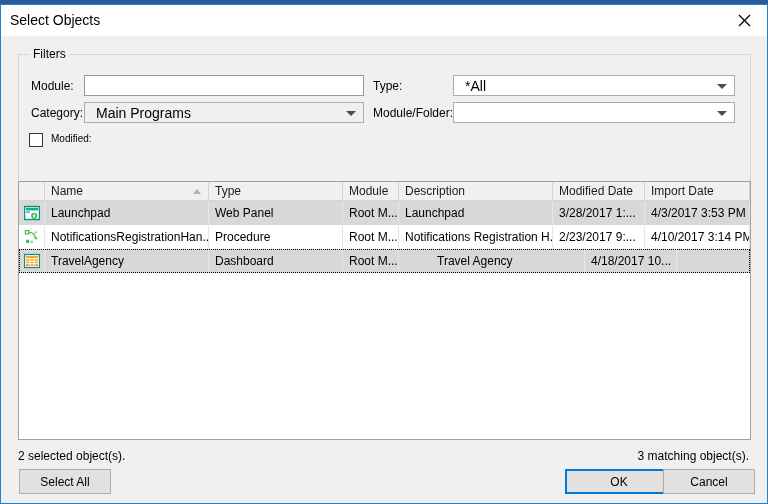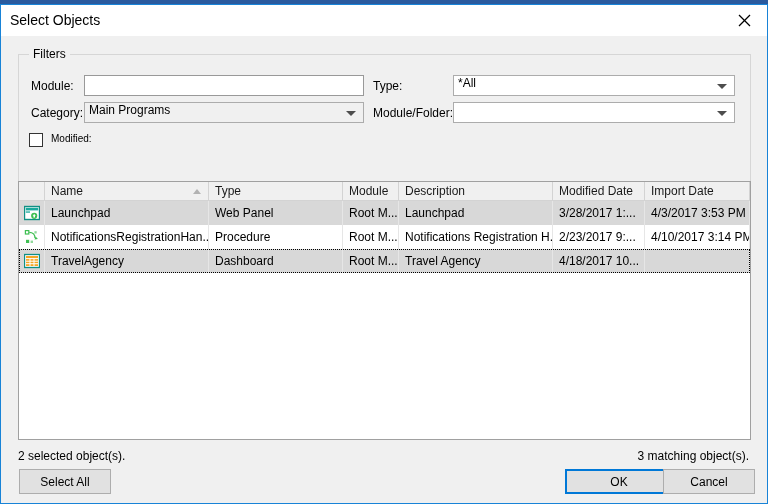--- a/index.html
+++ b/index.html
@@ -67,24 +67,24 @@
     border: 1px solid #999999;
     font-size: 12px;
     color: #000;
     padding: 0 3px;
     outline: none;
     font-family: "Liberation Sans", sans-serif;
   }
   .combo {
     position: absolute;
     border: 1px solid #acacac;
-    font-size: 12px;
+    font-size: 14px;
     color: #000;
-    display: flex; 
-    padding-left: 4px;
+    display: flex; align-items: center;
+    padding-left: 11px;
     cursor: default;
     user-select: none;
   }
   .combo.gray { background: #f0f0f0; }
   .combo.white { background: #ffffff; }
   .combo .arrow {
     position: absolute; right: 7px; top: 50%;
     margin-top: -2px;
     width: 0; height: 0;
     border-left: 5px solid transparent;
@@ -296,21 +296,21 @@
                 <line x1="2" y1="8.2" x2="14" y2="8.2"></line>
                 <line x1="2" y1="10.7" x2="14" y2="10.7"></line>
                 <line x1="6" y1="5.6" x2="6" y2="13"></line>
                 <line x1="10" y1="5.6" x2="10" y2="13"></line>
               </g>
             </svg>
           </div>
           <div class="cell" style="width: 164px; flex: 0 0 164px;">TravelAgency</div>
           <div class="cell" style="width: 134px; flex: 0 0 134px;">Dashboard</div>
           <div class="cell" style="width: 56px; flex: 0 0 56px;">Root M...</div>
-          <div class="cell" style="width: 154px; flex: 0 0 154px;">Travel Agency</div>
+          <div class="cell" style="width: 154px; flex: 0 0 154px; margin-left: 32px;">Travel Agency</div>
           <div class="cell" style="width: 92px; flex: 0 0 92px;">4/18/2017  10...</div>
           <div class="cell" style="width: 105px; flex: 0 0 105px;"></div>
         </div>
       </div>
   </div>
 
   <div id="status-left">2 selected object(s).</div>
   <div id="status-right">3 matching object(s).</div>
 
   <div class="btn" style="left:18px; top:464px; width:92px;">Select All</div>

